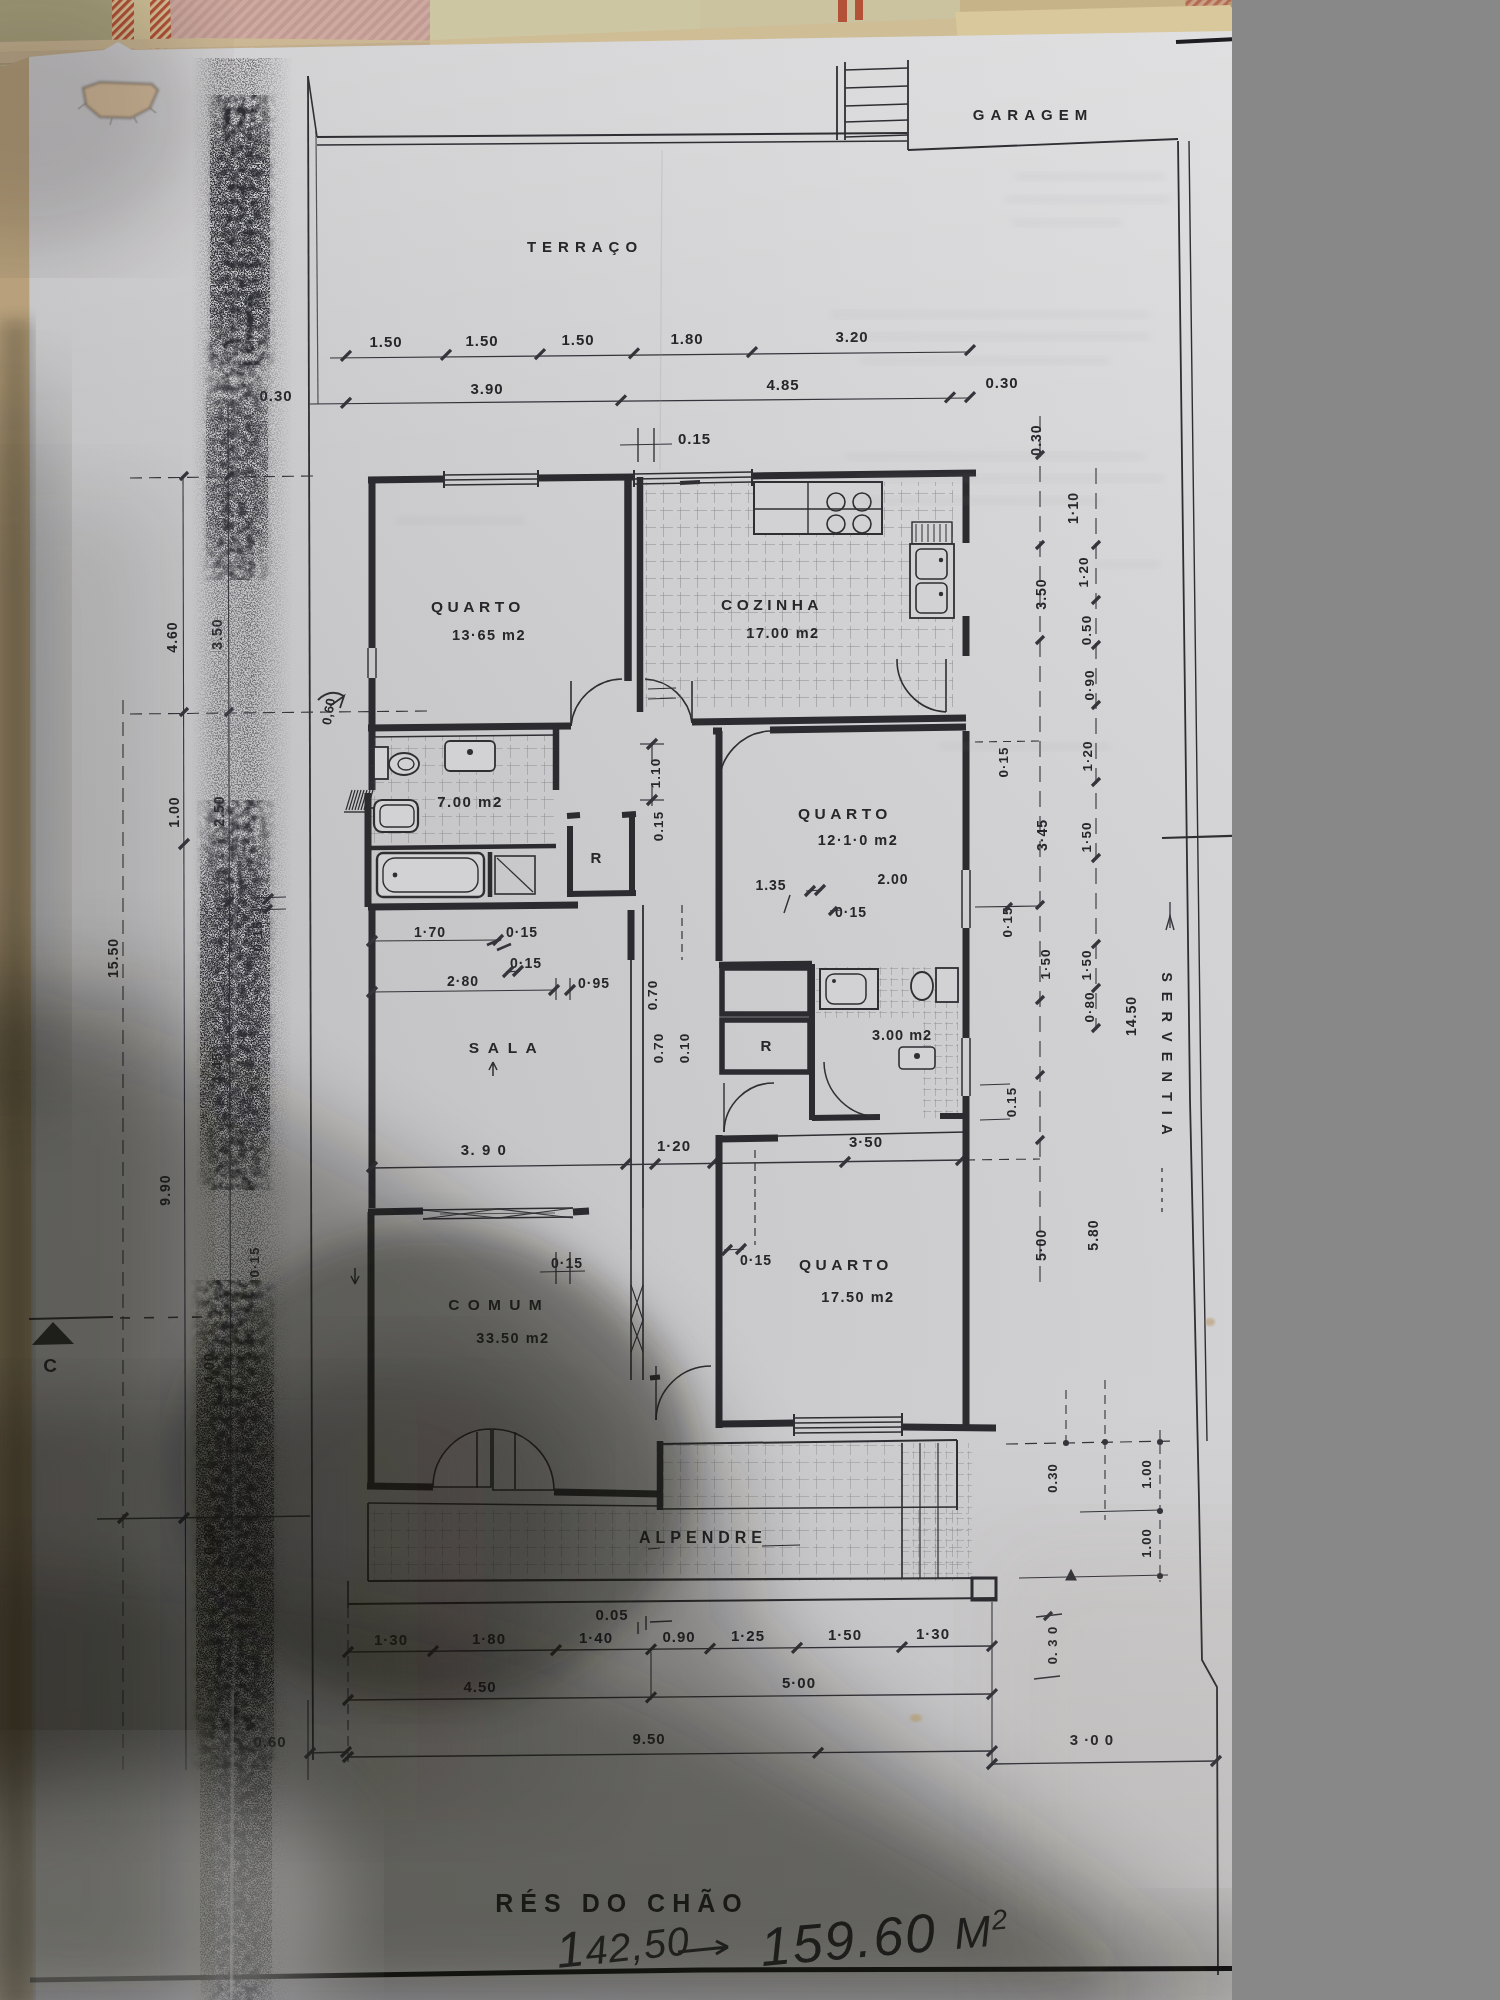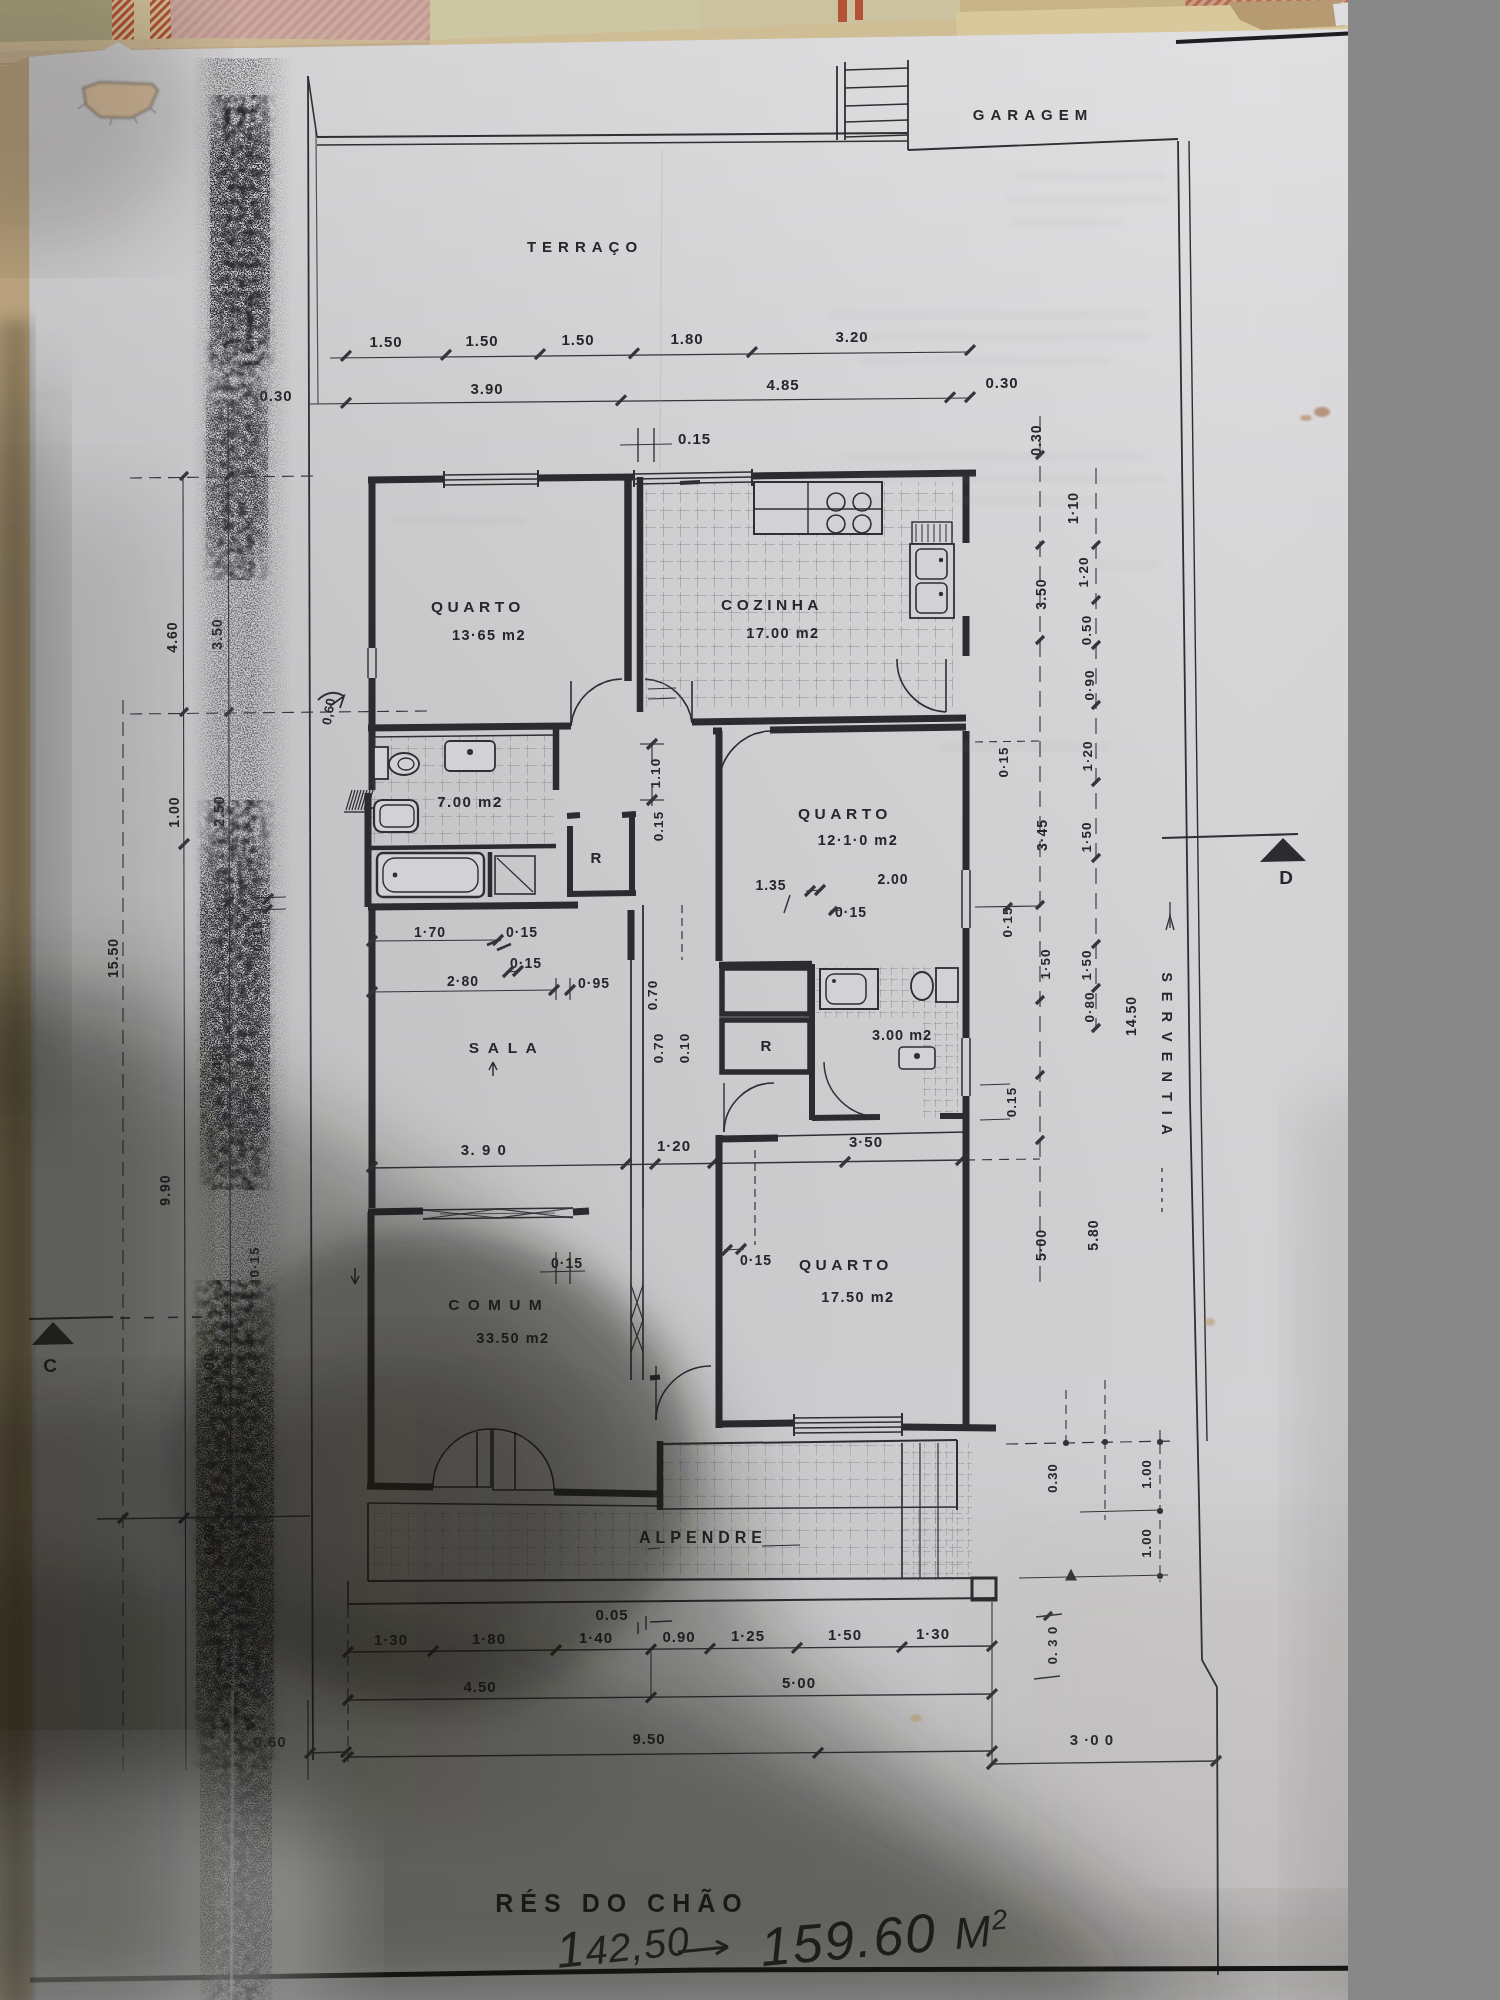--- a/index.html
+++ b/index.html
@@ -1,16 +1,16 @@
 <!DOCTYPE html>
 <html><head>
 <meta charset="utf-8">
 <style>
   html,body{margin:0;padding:0;background:#888;}
-  #stage{width:1348px;height:2000px;position:relative;overflow:hidden;}
+  #stage{width:1232px;height:2000px;position:relative;overflow:hidden;}
   svg{display:block;}
   text{font-family:"Liberation Sans", sans-serif;}
 </style>
 </head>
 <body>
 <div id="stage">
 <svg width="1500" height="2000" viewBox="0 0 1500 2000">
 <defs>
   <linearGradient id="paperGrad" x1="0" y1="0" x2="1" y2="0">
     <stop offset="0" stop-color="#bebdbf"></stop>

